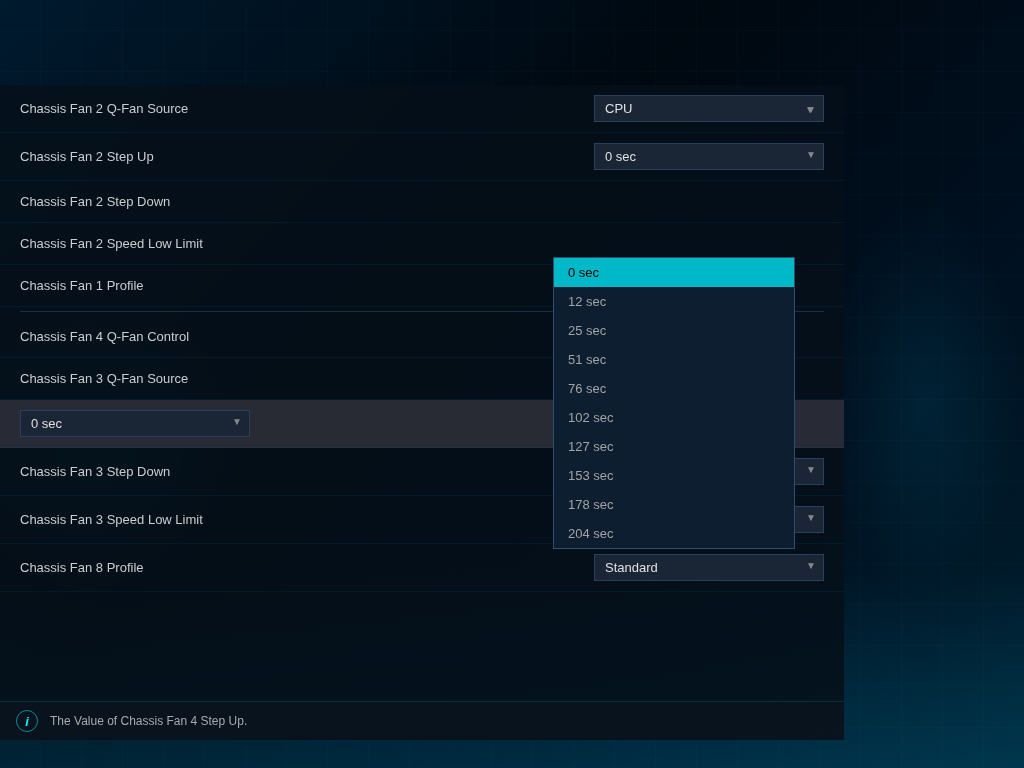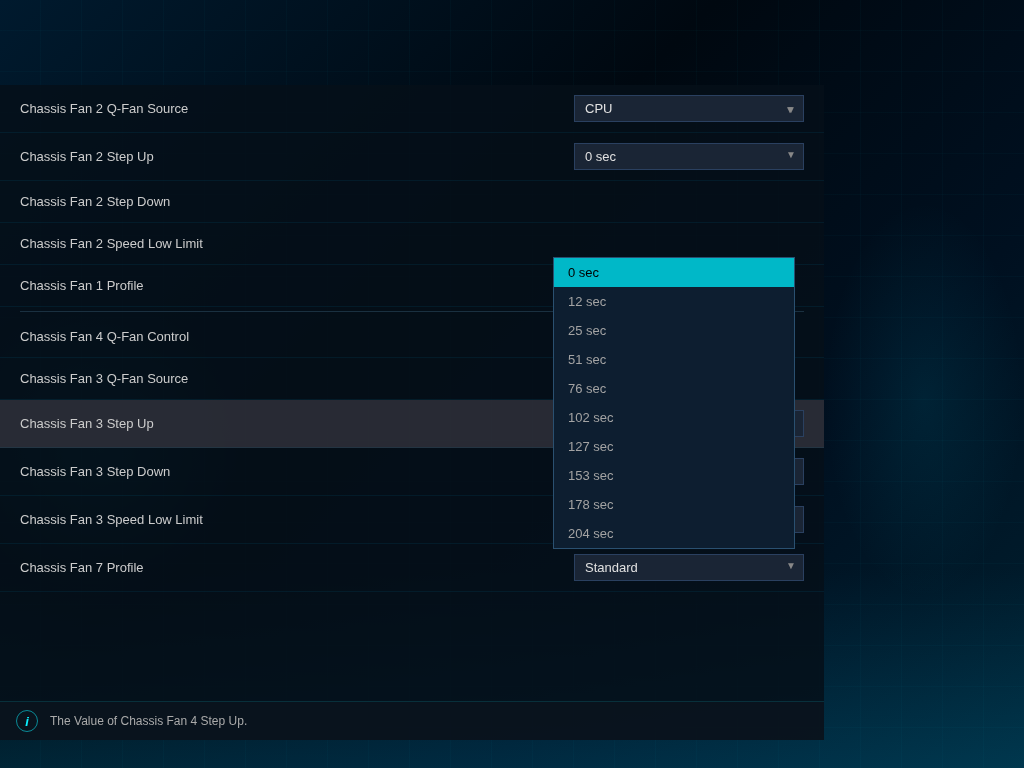--- a/index.html
+++ b/index.html
@@ -147,21 +147,20 @@
       border-bottom: 2px solid #0af0ff;
       margin-bottom: -2px;
       background: rgba(0,200,255,0.08);
     }
 
     
     .content-area {
       display: flex;
       flex: 1;
       overflow: hidden;
-      gap: 20px;
     }
 
     
     .main-panel {
       flex: 1;
       background: rgba(5, 15, 25, 0.85);
       overflow: hidden;
       position: relative;
     }
 
@@ -477,21 +476,20 @@
 
         <div class="setting-row">
           <span class="setting-label">Chassis Fan 4 Q-Fan Control</span>
         </div>
 
         <div class="setting-row">
           <span class="setting-label">Chassis Fan 3 Q-Fan Source</span>
         </div>
 
         <div class="setting-row active-row">
-          <span class="setting-label">Chassis Fan 3 Step Up</span>
           <div class="setting-control" style="position:relative;">
             <div style="position:relative;display:inline-block;width:230px;background:#1a2535;border:1px solid #2a4060;color:#e0e0e0;font-size:13px;padding:5px 30px 5px 10px;cursor:pointer;">0 sec</div>
             <span style="position:absolute;right:8px;top:6px;color:#888;font-size:10px;pointer-events:none;">▼</span>
           </div>
         </div>
 
         <div class="setting-row">
           <span class="setting-label">Chassis Fan 3 Step Down</span>
           <div class="setting-control" style="position:relative;">
             <div style="position:relative;display:inline-block;width:230px;background:#1a2535;border:1px solid #2a4060;color:#e0e0e0;font-size:13px;padding:5px 30px 5px 10px;cursor:pointer;">0 sec</div>
@@ -501,21 +499,21 @@
 
         <div class="setting-row">
           <span class="setting-label">Chassis Fan 3 Speed Low Limit</span>
           <div class="setting-control" style="position:relative;">
             <div style="position:relative;display:inline-block;width:230px;background:#1a2535;border:1px solid #2a4060;color:#e0e0e0;font-size:13px;padding:5px 30px 5px 10px;cursor:pointer;">200 RPM</div>
             <span style="position:absolute;right:8px;top:6px;color:#888;font-size:10px;pointer-events:none;">▼</span>
           </div>
         </div>
 
         <div class="setting-row">
-          <span class="setting-label">Chassis Fan 7 Profile</span>
+          <span class="setting-label">Chassis Fan 8 Profile</span>
           <div class="setting-control" style="position:relative;">
             <div style="position:relative;display:inline-block;width:230px;background:#1a2535;border:1px solid #2a4060;color:#e0e0e0;font-size:13px;padding:5px 30px 5px 10px;cursor:pointer;">Standard</div>
             <span style="position:absolute;right:8px;top:6px;color:#888;font-size:10px;pointer-events:none;">▼</span>
           </div>
         </div>
 
       </div>
 
       <div class="info-bar">
         <div class="info-icon">i</div>

